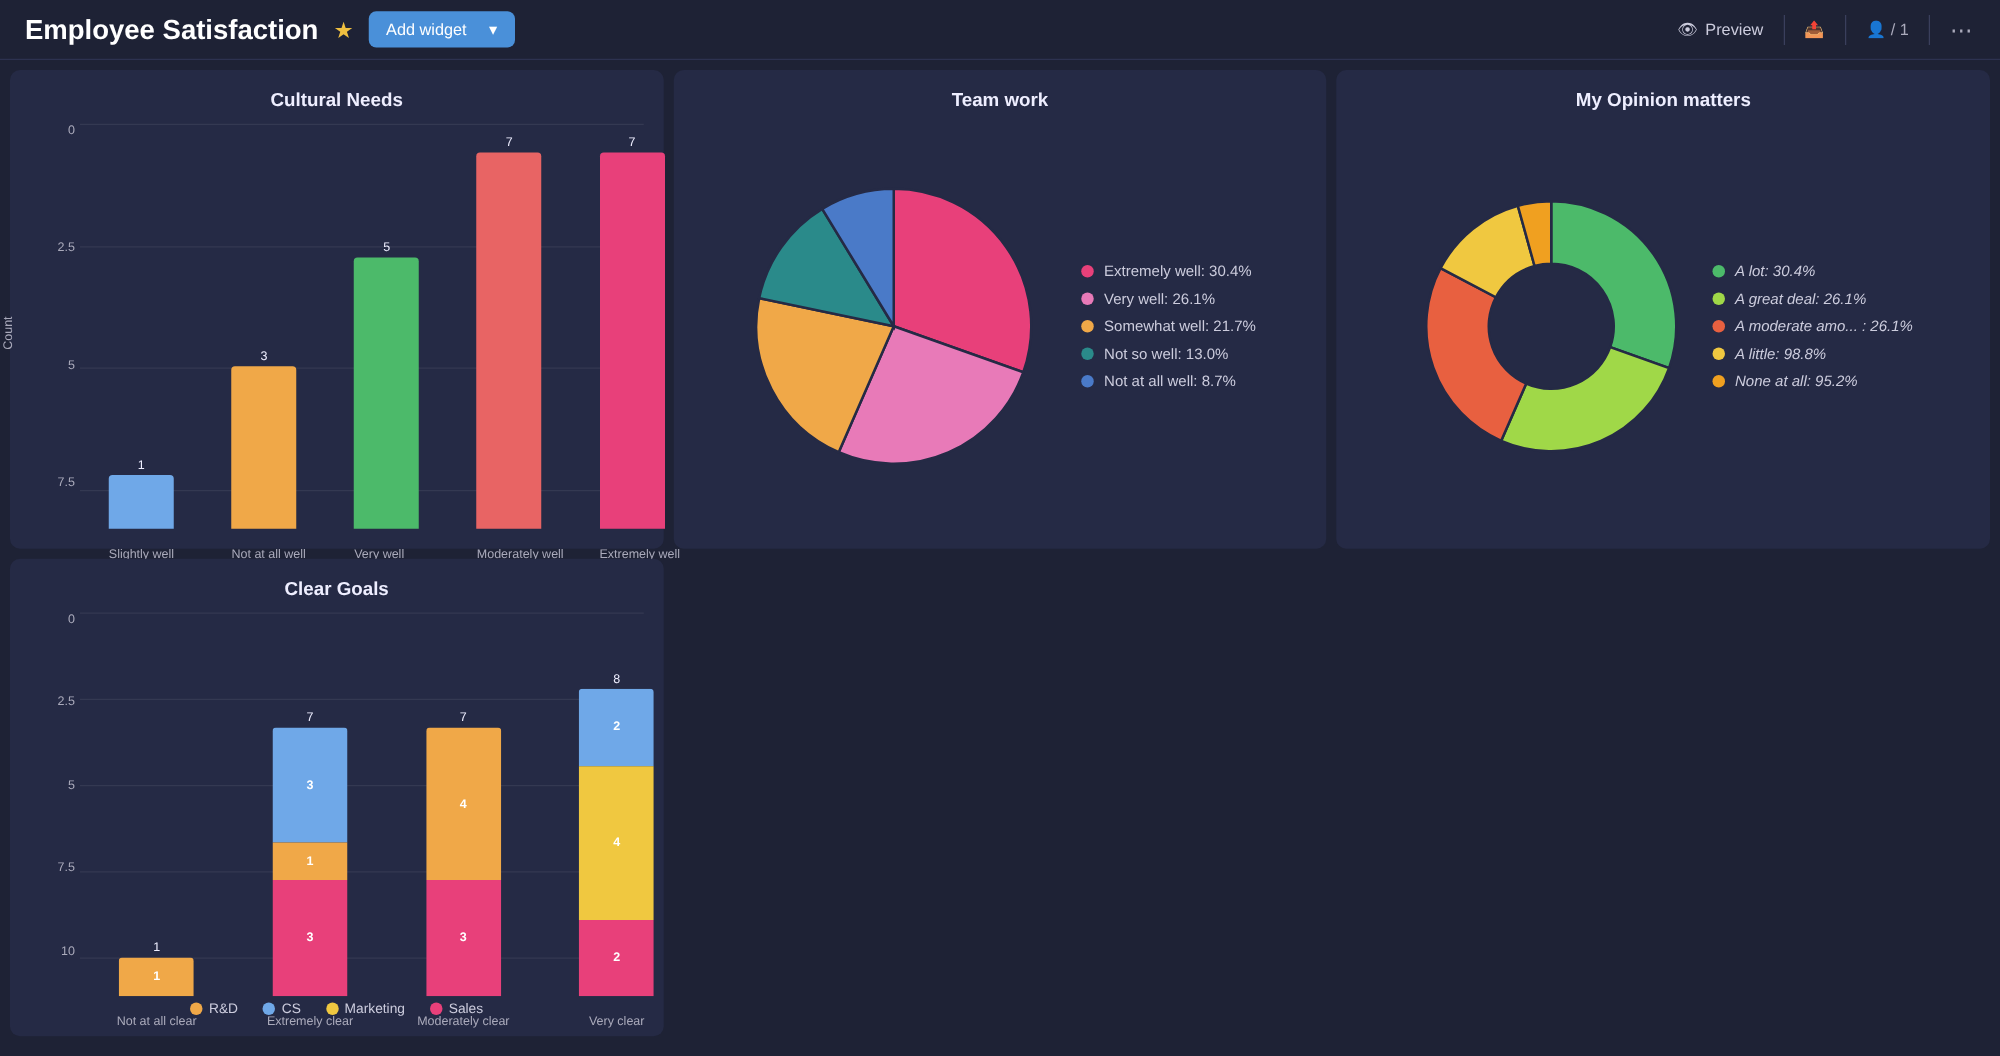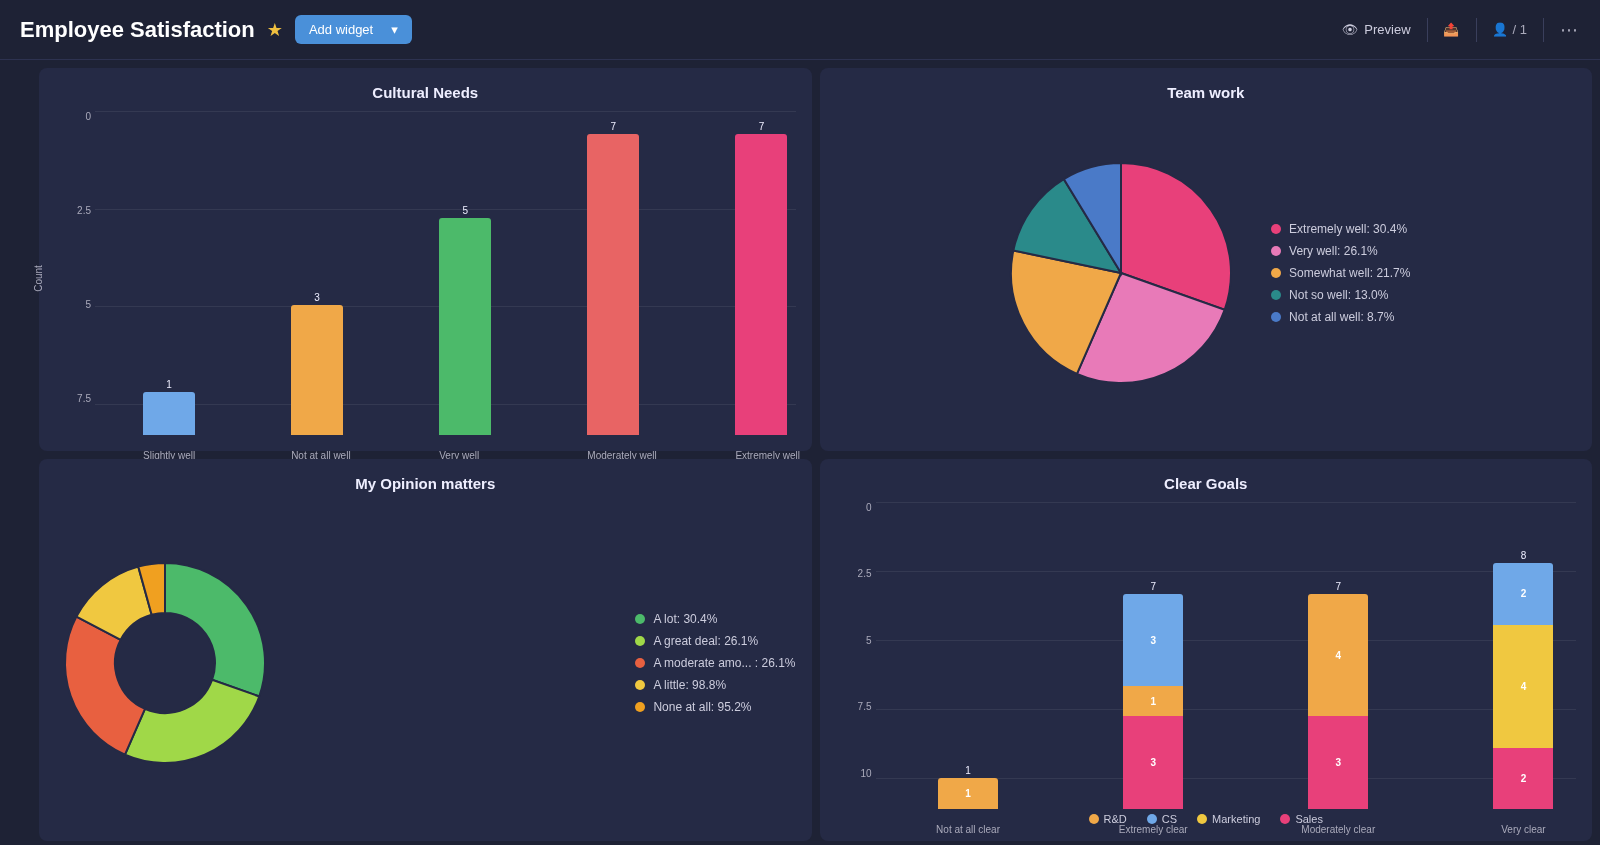--- a/index.html
+++ b/index.html
@@ -13,21 +13,21 @@
     }
 
     
     .header {
       display: flex;
       align-items: center;
       justify-content: space-between;
       padding: 12px 20px;
       background: #1e2235;
       border-bottom: 1px solid #2d3250;
-      height: 60px;
+      height: 48px;
     }
     .header-left {
       display: flex;
       align-items: center;
       gap: 12px;
     }
     .header-title {
       font-size: 22px;
       font-weight: 700;
       color: #fff;
@@ -61,27 +61,26 @@
     }
     .divider-v {
       width: 1px;
       height: 24px;
       background: #3a3f5c;
     }
 
     
     .dashboard {
       display: grid;
-      grid-template-columns: 1fr 1fr;
+      grid-template-columns: 1fr 1fr 1fr;
       grid-template-rows: 1fr 1fr;
       gap: 0;
       height: calc(845px - 56px);
       padding: 8px;
       gap: 8px;
-      margin-left: 31px;
     }
     .widget {
       background: #252a45;
       border-radius: 8px;
       padding: 16px;
       display: flex;
       flex-direction: column;
       position: relative;
     }
     .widget-title {
@@ -215,22 +214,23 @@
       height: 10px;
       border-radius: 50%;
       flex-shrink: 0;
     }
 
     
     .opinion-content {
       flex: 1;
       display: flex;
       align-items: center;
-      justify-content: space-between;
+      justify-content: center;
       gap: 19px;
+      font-style: italic;
     }
     .donut-container {
       position: relative;
       width: 220px;
       height: 220px;
     }
 
     
     .clear-goals-area {
       flex: 1;

